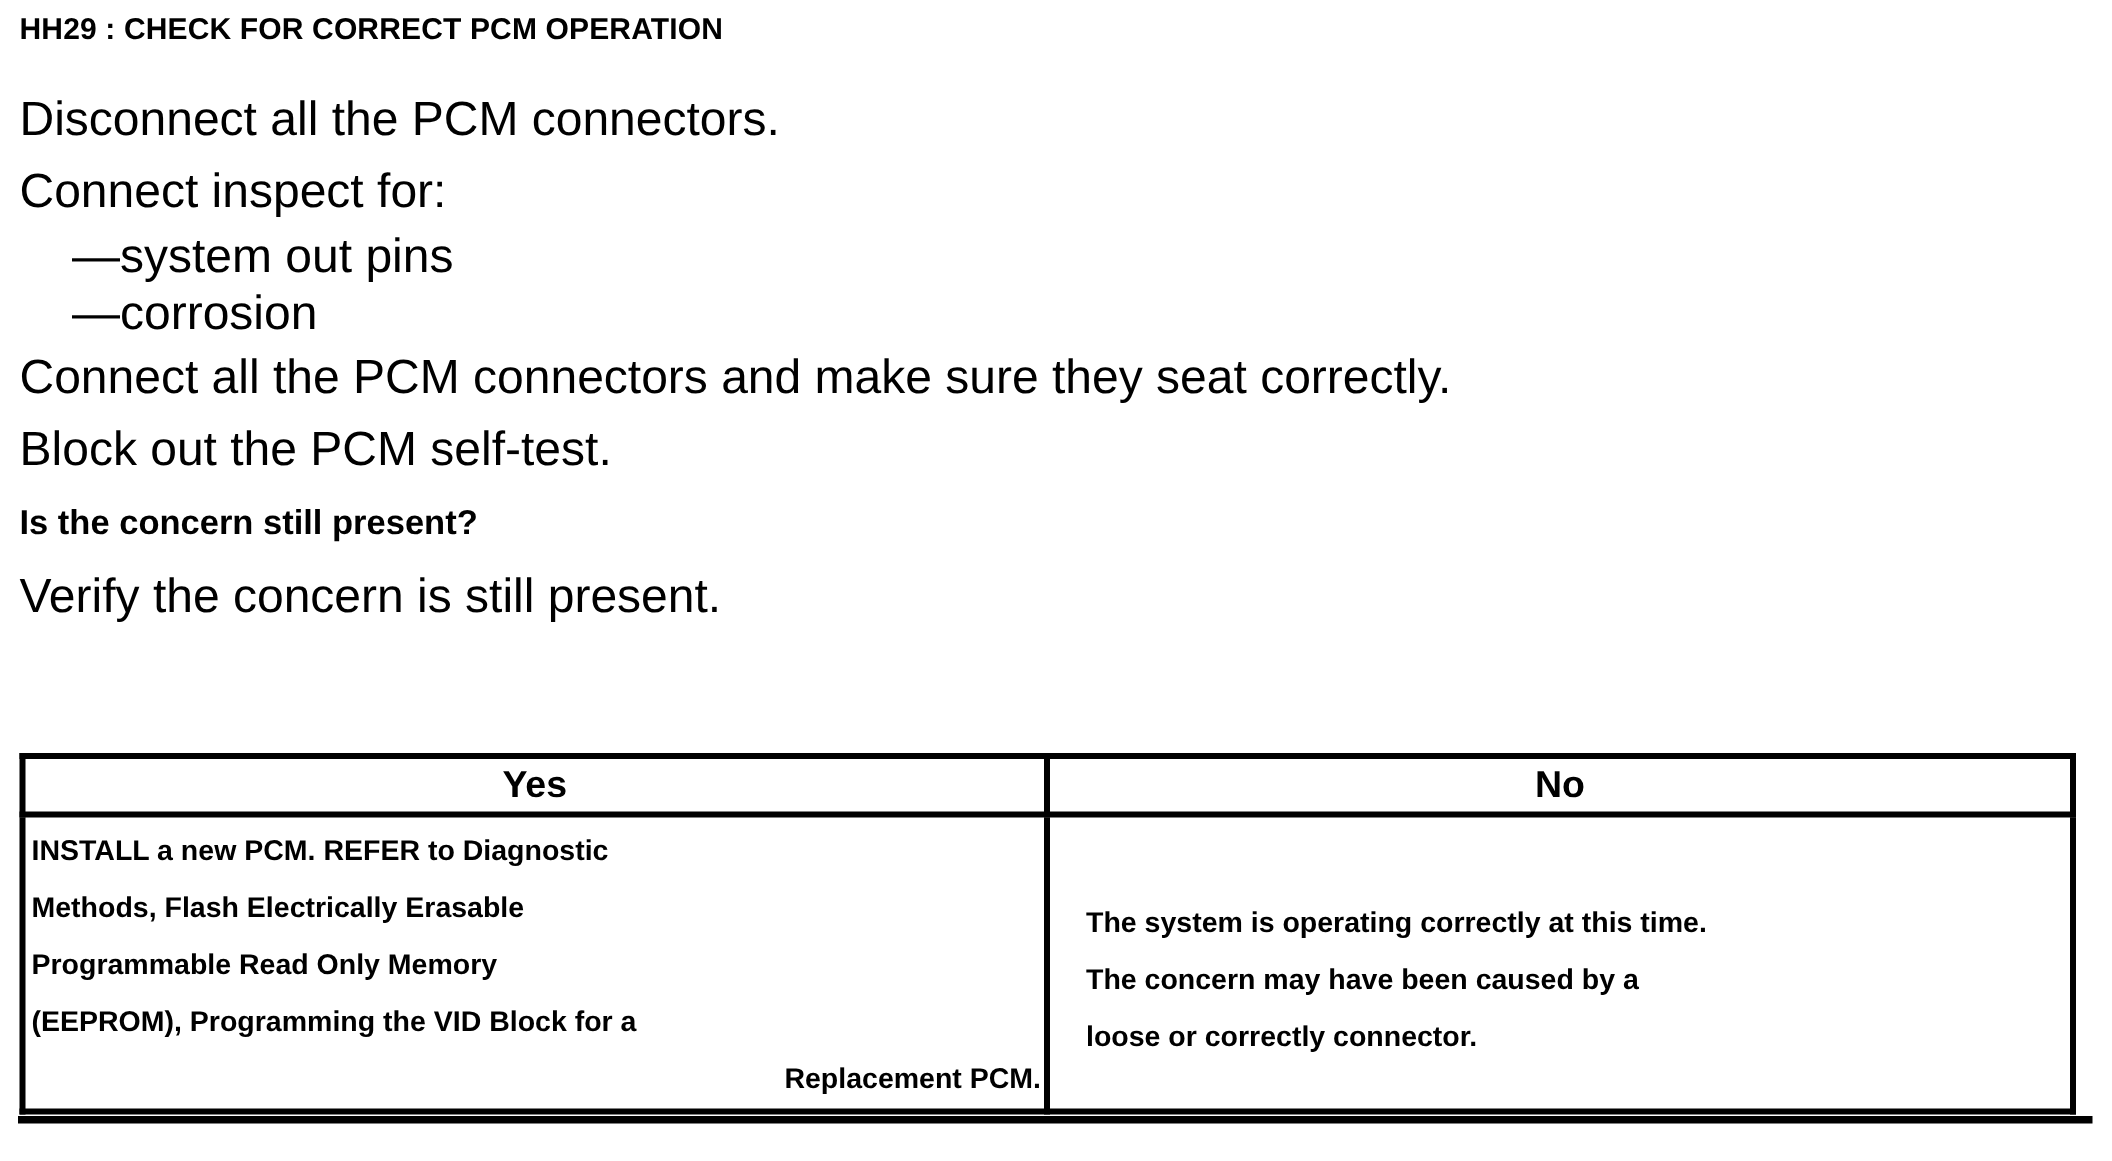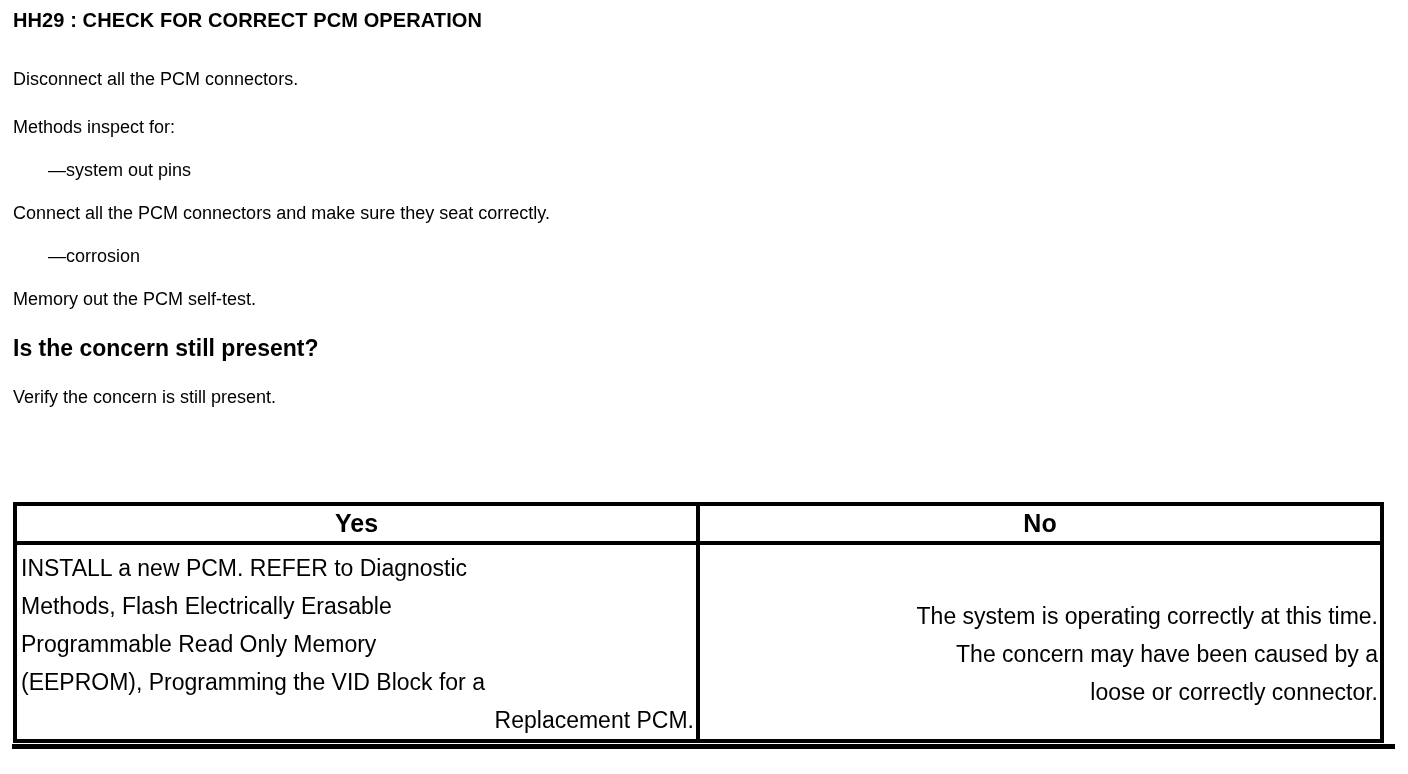--- a/index.html
+++ b/index.html
@@ -39,21 +39,21 @@
   }
 
   
   .instructions {
     position: absolute;
     left: 13px;
     top: 55px;
     width: 1380px;
   }
   .instr-line {
-    font-size: 18px;
+    font-size: 32px;
     line-height: 48px;
     white-space: nowrap;
     font-weight: normal;
   }
   .instr-line.tight {
     line-height: 38px;
     padding-left: 35px;
   }
   .instr-line.question {
     font-weight: bold;
@@ -87,29 +87,28 @@
     font-weight: bold;
     line-height: 35px;
     vertical-align: middle;
   }
 
   .body-cell {
     height: 186px;
     vertical-align: top;
   }
   .body-cell .cell-text {
-    font-size: 23px;
+    font-size: 19px;
     line-height: 38px;
     padding: 4px 2px 0 4px;
-    font-weight: normal;
+    font-weight: bold;
   }
   .body-cell.no-cell .cell-text {
     padding-top: 52px;
     padding-left: 24px;
-    text-align: right;
   }
   .cell-text .last-centered {
     display: block;
     text-align: right;
   }
   .cell-text .line {
     display: block;
     white-space: nowrap;
   }
 
@@ -125,25 +124,25 @@
 </style>
 </head>
 <body>
 
 <div class="page">
 
   <div class="step-title">HH29 : CHECK FOR CORRECT PCM OPERATION</div>
 
   <div class="instructions">
     <div class="instr-line">Disconnect all the PCM connectors.</div>
-    <div class="instr-line">Methods inspect for:</div>
+    <div class="instr-line">Connect inspect for:</div>
     <div class="instr-line tight">—system out pins</div>
+    <div class="instr-line tight">—corrosion</div>
     <div class="instr-line">Connect all the PCM connectors and make sure they seat correctly.</div>
-    <div class="instr-line tight">—corrosion</div>
-    <div class="instr-line">Memory out the PCM self-test.</div>
+    <div class="instr-line">Block out the PCM self-test.</div>
     <div class="instr-line question">Is the concern still present?</div>
     <div class="instr-line">Verify the concern is still present.</div>
   </div>
 
   <table class="results-table">
     <colgroup>
       <col class="col-yes">
       <col class="col-no">
     </colgroup>
     <tbody>

